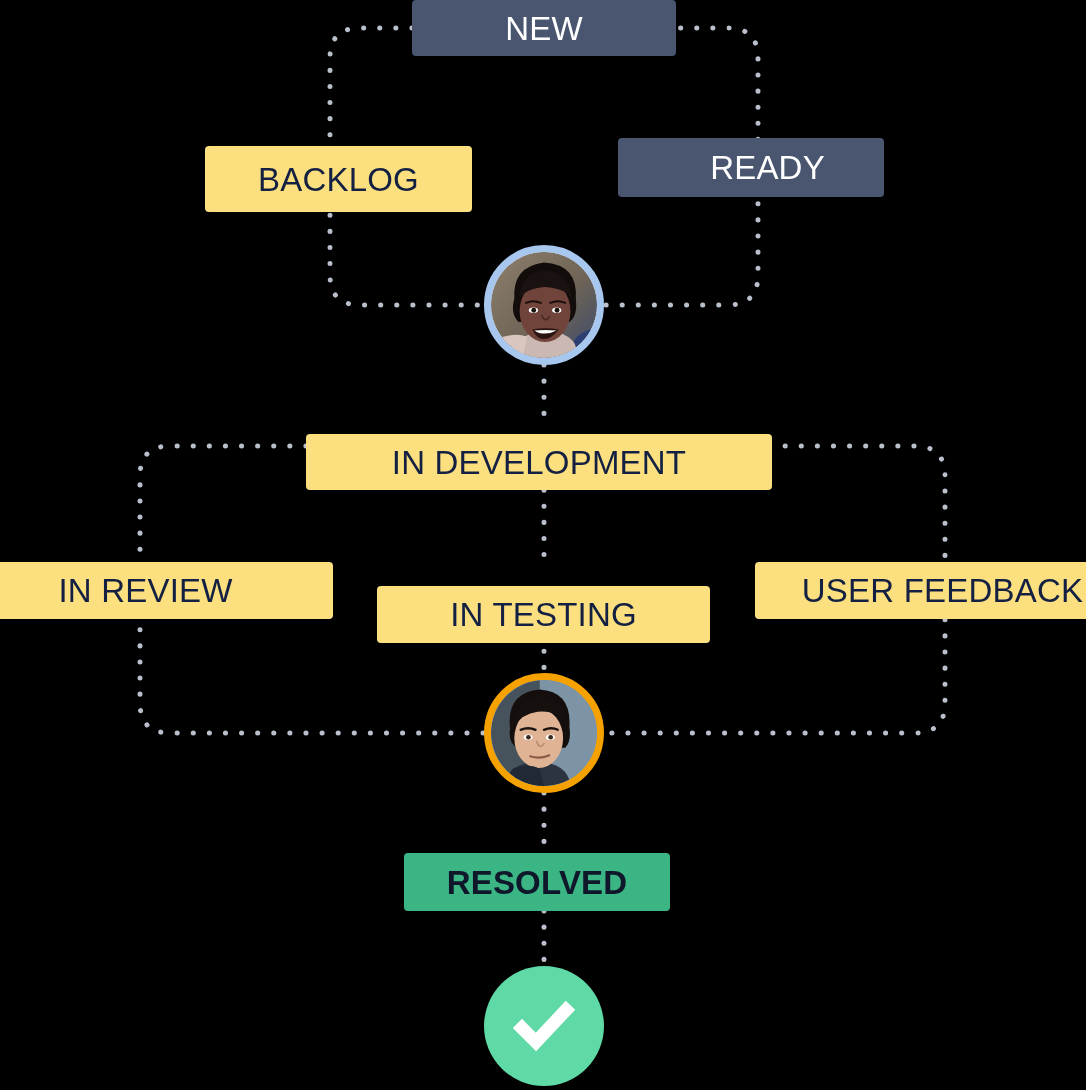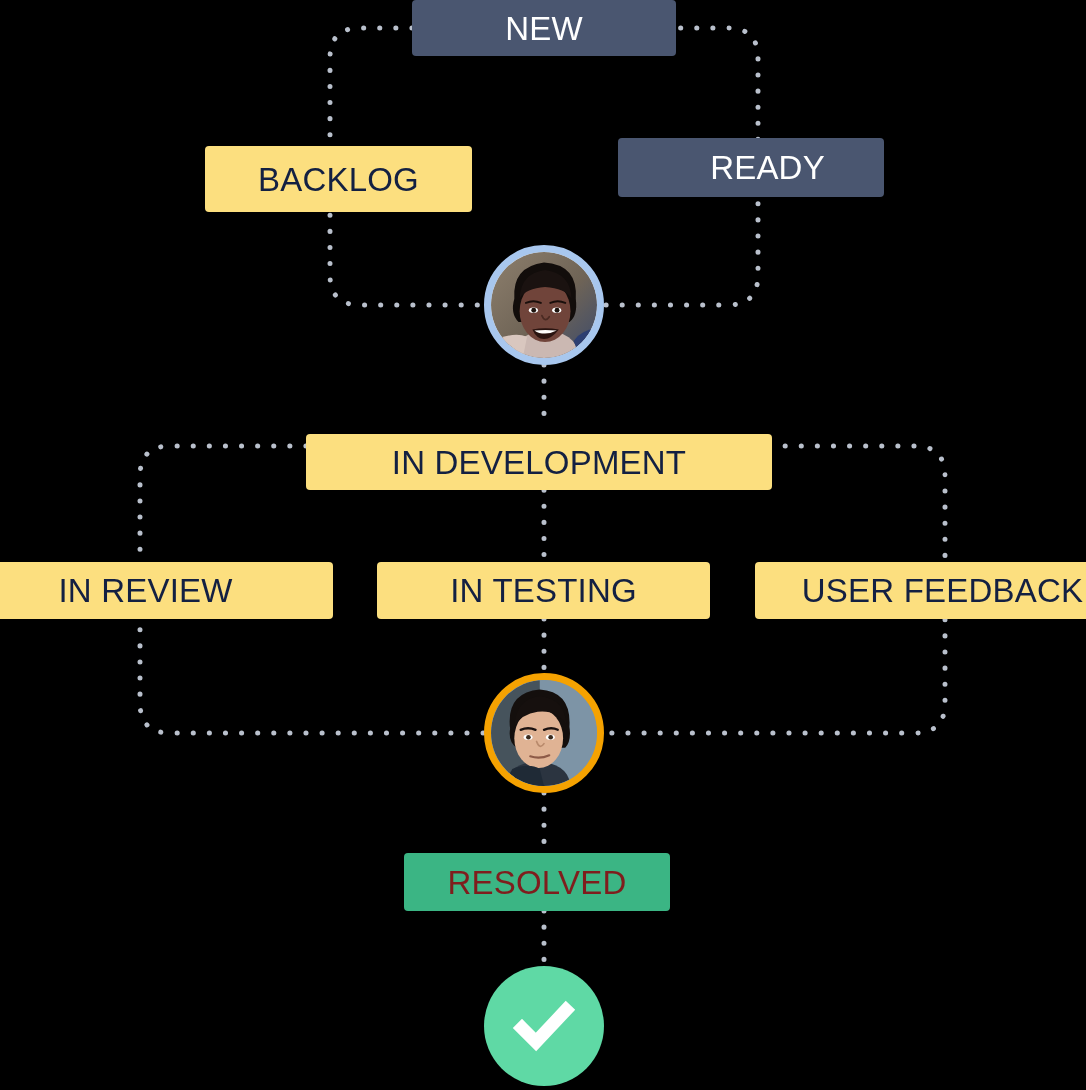--- a/index.html
+++ b/index.html
@@ -11,21 +11,21 @@
 
   .badge{position:absolute;display:flex;align-items:center;justify-content:center;
          border-radius:4px;box-sizing:border-box;white-space:nowrap;
          font-size:33px;font-weight:400;letter-spacing:.2px;line-height:1;}
 
   .b-new{left:412px;top:0px;width:264px;height:56px;}
   .b-backlog{left:205px;top:138px;width:267px;height:66px;margin-top:8px;}
   .b-ready{left:618px;top:138px;width:266px;height:59px;padding-left:33px;}
   .b-indev{left:306px;top:434px;width:466px;height:56px;}
   .b-inreview{left:-42px;top:562px;width:375px;height:57px;}
-  .b-intesting{left:377px;top:562px;width:333px;height:57px;}
+  .b-intesting{left:377px;top:586px;width:333px;height:57px;}
   .b-userfeedback{left:755px;top:562px;width:375px;height:57px;}
   .b-resolved{left:404px;top:853px;width:266px;height:58px;}
 
   .avatar{position:absolute;border-radius:50%;overflow:hidden;box-sizing:border-box;}
   .av1{left:484px;top:245px;width:120px;height:120px;border:7px solid #A8C7EE;background:#cbd5e1;}
   .av2{left:484px;top:673px;width:120px;height:120px;border:7px solid #F5A201;background:#7d94a6;}
   .avatar svg{display:block;width:100%;height:100%;}
 
   .done-circle{position:absolute;left:484px;top:966px;width:120px;height:120px;
                border-radius:50%;display:flex;align-items:center;justify-content:center;}
@@ -115,21 +115,21 @@
         <circle cx="56.3" cy="54" r="2.2" fill="#3a2a1d"></circle>
         <path d="M28 47 Q35 44 42 47" stroke="#1b1210" stroke-width="2.2" fill="none" stroke-linecap="round"></path>
         <path d="M50 47 Q57 44 63 47" stroke="#1b1210" stroke-width="2.2" fill="none" stroke-linecap="round"></path>
         <path d="M43 58 Q46 66 50 60" stroke="#b98a6c" stroke-width="1.6" fill="none" stroke-linecap="round"></path>
         <path d="M37 72 Q46 75 55 71" stroke="#8d5a47" stroke-width="2" fill="none" stroke-linecap="round"></path>
         <path d="M20 84 Q36 78 46 84 L50 100 L14 100Z" fill="#1f2a36"></path>
       </g>
     </svg>
   </div>
 
-  <div class="badge b-resolved" style="background:#3BB584;color:#7f1d1d;">RESOLVED</div>
+  <div class="badge b-resolved" style="background:#3BB584;color:#0f172a;font-weight:bold;">RESOLVED</div>
 
   <div class="done-circle" style="background:#5FD9A5;">
     <svg width="72" height="72" viewBox="0 0 72 72">
       <path d="M14 38 L28 52 L58 20" fill="none" stroke="#FFFFFF" stroke-width="13" stroke-linecap="square" stroke-linejoin="miter"></path>
     </svg>
   </div>
 
 </div>
 
 </body></html>

